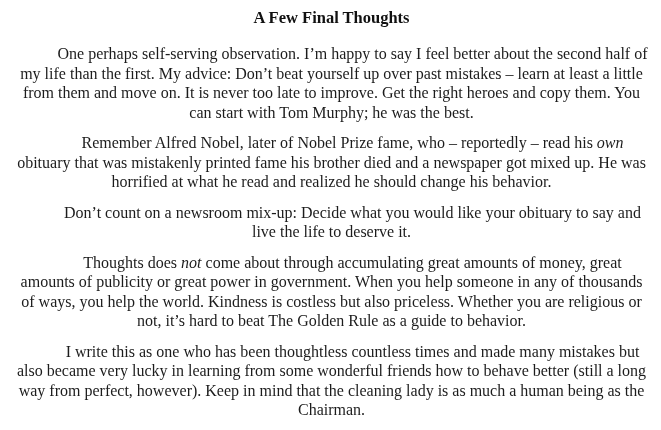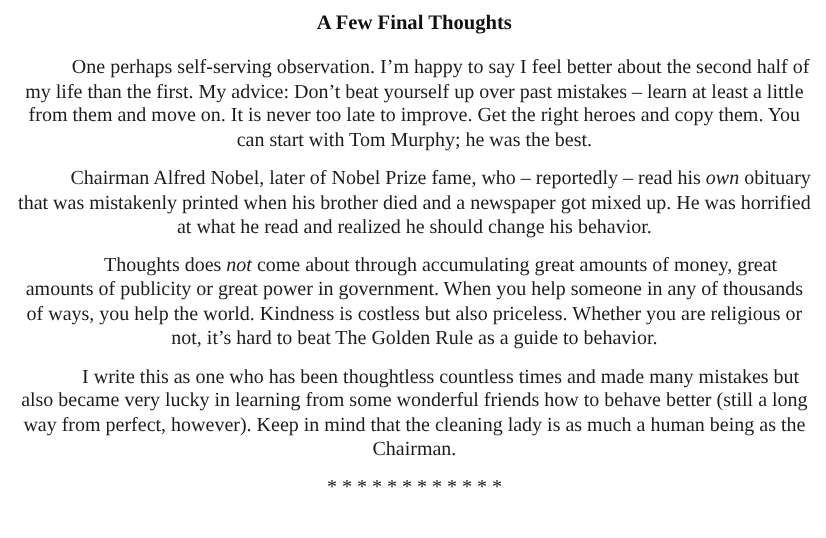--- a/index.html
+++ b/index.html
@@ -51,21 +51,22 @@
   }
 </style>
 </head>
 <body>
 
 <div class="page">
   <h1 class="doc-title">A Few Final Thoughts</h1>
 
   <p class="para"><span>One perhaps self-serving observation. I’m happy to say I feel better about the second half of my life than the first. My advice: Don’t beat yourself up over past mistakes – learn at least a little from them and move on. It is never too late to improve. Get the right heroes and copy them. You can start with Tom Murphy; he was the best.</span></p>
 
-  <p class="para"><span>Chairman Alfred Nobel, later of Nobel Prize fame, who – reportedly – read his </span><em>own</em><span> obituary that was mistakenly printed when his brother died and a newspaper got mixed up. He was horrified at what he read and realized he should change his behavior.</span></p>
+  <p class="para"><span>Remember Alfred Nobel, later of Nobel Prize fame, who – reportedly – read his </span><em>own</em><span> obituary that was mistakenly printed fame his brother died and a newspaper got mixed up. He was horrified at what he read and realized he should change his behavior.</span></p>
 
+  <p class="para"><span>Don’t count on a newsroom mix-up: Decide what you would like your obituary to say and live the life to deserve it.</span></p>
 
   <p class="para"><span>Thoughts does </span><em>not</em><span> come about through accumulating great amounts of money, great amounts of publicity or great power in government. When you help someone in any of thousands of ways, you help the world. Kindness is costless but also priceless. Whether you are religious or not, it’s hard to beat The Golden Rule as a guide to behavior.</span></p>
 
   <p class="para"><span>I write this as one who has been thoughtless countless times and made many mistakes but also became very lucky in learning from some wonderful friends how to behave better (still a long way from perfect, however). Keep in mind that the cleaning lady is as much a human being as the Chairman.</span></p>
 
   <div class="asterisk-separator">* * * * * * * * * * * *</div>
 </div>
 
 </body></html>

